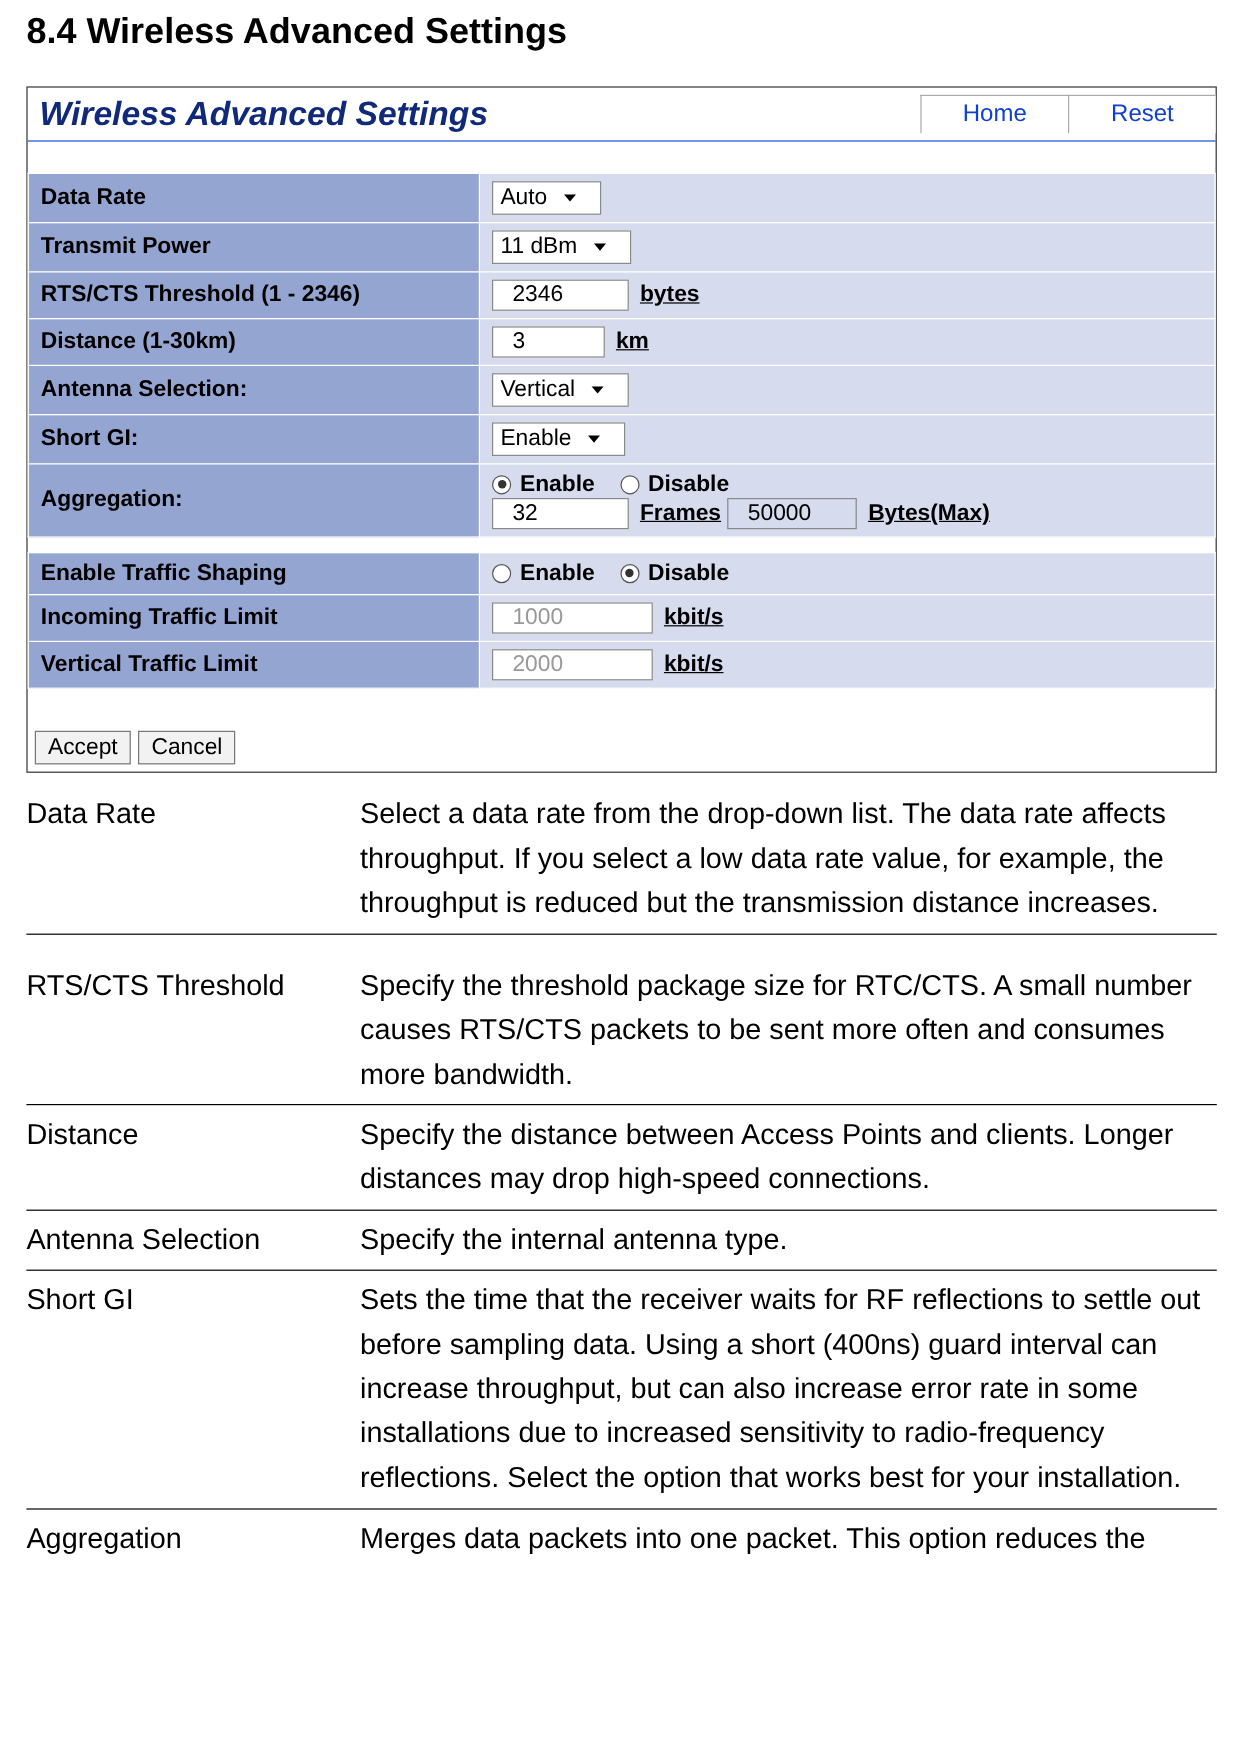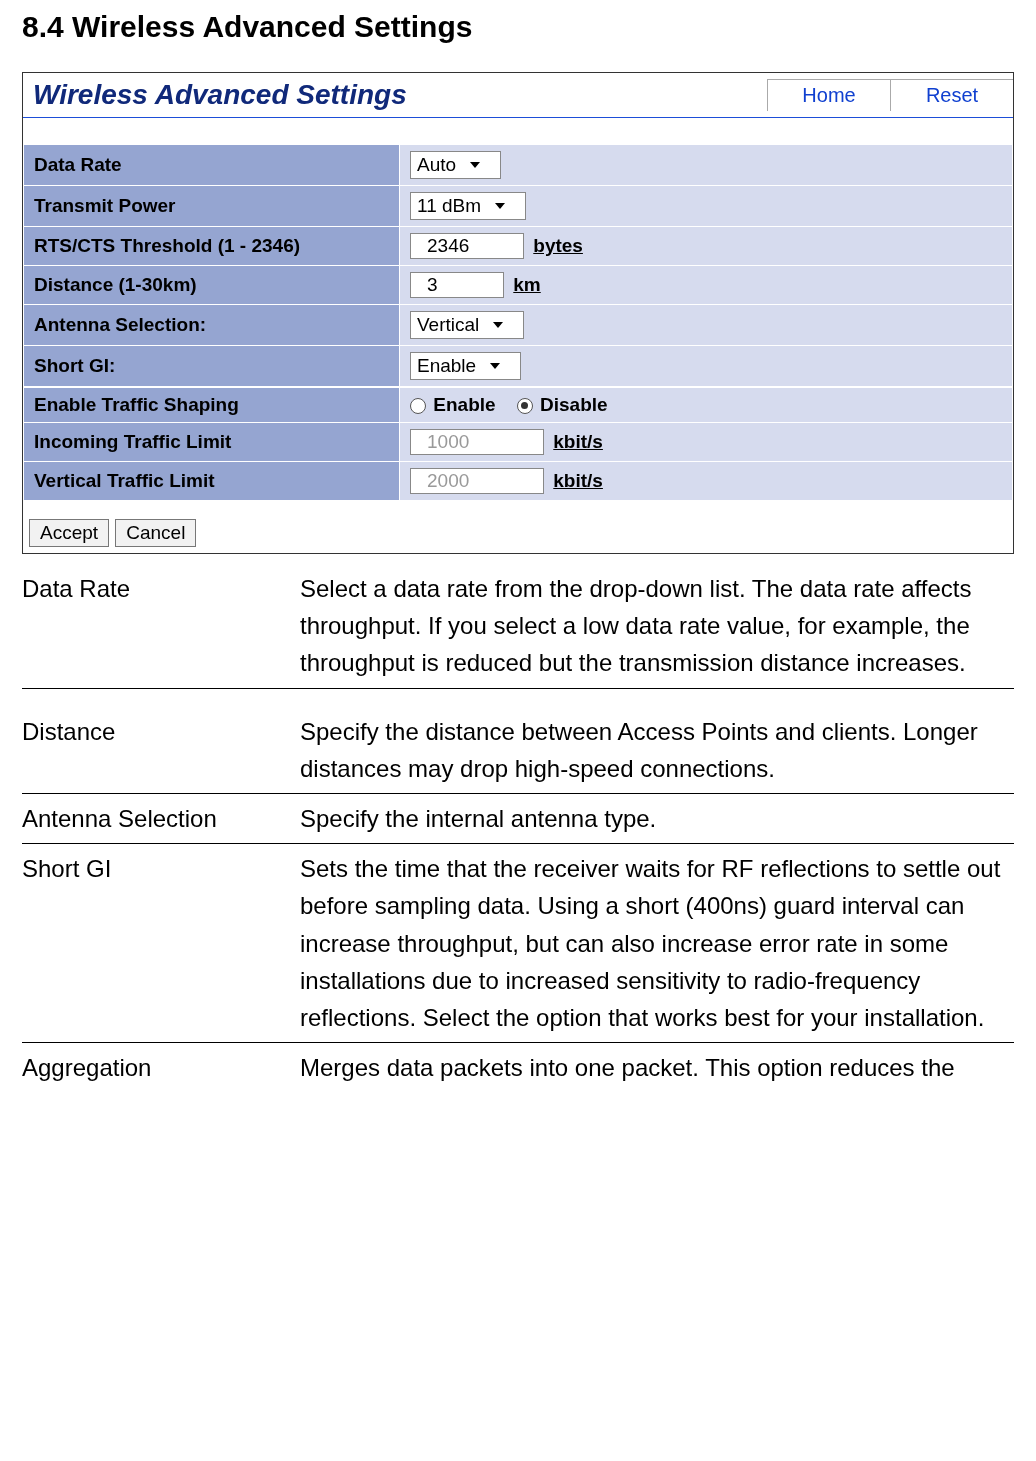--- a/index.html
+++ b/index.html
@@ -91,21 +91,21 @@
     border-top:6px solid #000;
     margin-left:14px;
   }
   .section-header {
     font-weight: bold;
     font-style: italic;
     font-size: 20px;
     padding: 28px 10px 10px 10px;
   }
   .btnbar {
-    padding: 18px 6px 6px 6px;
+    padding: 34px 6px 6px 6px;
   }
   .btn {
     background: #f2f2f2;
     border: 1px solid #777;
     font-size: 19px;
     padding: 2px 10px;
     font-family: Arial, sans-serif;
   }
   .desc-table {
     border-collapse: collapse;
@@ -211,25 +211,40 @@
     </tr>
     <tr>
       <td class="label">Short GI:</td>
       <td class="value">
         <span class="dropdown">
           <span>Enable</span>
           <span class="caret"></span>
         </span>
       </td>
     </tr>
+    <tr>
+      <td class="label">Aggregation:</td>
+      <td class="value">
+        <span class="radio checked"></span>
+        <b>Enable</b>
+        &nbsp;&nbsp;
+        <span class="radio"></span>
+        <b>Disable</b>
+        <br>
+        <input type="text" style="width: 80px;" value="32">
+        <span class="unit">Frames</span>
+        <input type="text" style="width: 74px; background: rgb(214, 219, 238);" value="50000">
+        <span class="unit">Bytes(Max)</span>
+      </td>
+    </tr>
   </tbody>
     </table>
 
 
-  <table class="formtable" style="margin-top:0">
+  <table class="formtable" style="margin-top:12px">
     <tbody>
         <tr>
       <td class="label">Enable Traffic Shaping</td>
       <td class="value">
         <span class="radio"></span>
         <b>Enable</b>
         &nbsp;&nbsp;
         <span class="radio checked"></span>
         <b>Disable</b>
       </td>
@@ -261,20 +276,24 @@
   <tbody>
       <tr>
     <td class="term">Data Rate</td>
     <td>Select a data rate from the drop-down list. The data rate affects throughput. If you select a low data rate value, for example, the throughput is reduced but the transmission distance increases.</td>
   </tr>
   <tr class="spacer">
         <td></td>
         <td></td>
       </tr>
   <tr>
+    <td class="term">RTS/CTS Threshold</td>
+    <td>Specify the threshold package size for RTC/CTS. A small number causes RTS/CTS packets to be sent more often and consumes more bandwidth.</td>
+  </tr>
+  <tr>
     <td class="term">Distance</td>
     <td>Specify the distance between Access Points and clients. Longer distances may drop high-speed connections.</td>
   </tr>
   <tr>
     <td class="term">Antenna Selection</td>
     <td>Specify the internal antenna type.</td>
   </tr>
   <tr>
     <td class="term">Short GI</td>
     <td>Sets the time that the receiver waits for RF reflections to settle out before sampling data. Using a short (400ns) guard interval can increase throughput, but can also increase error rate in some installations due to increased sensitivity to radio-frequency reflections. Select the option that works best for your installation.</td>

